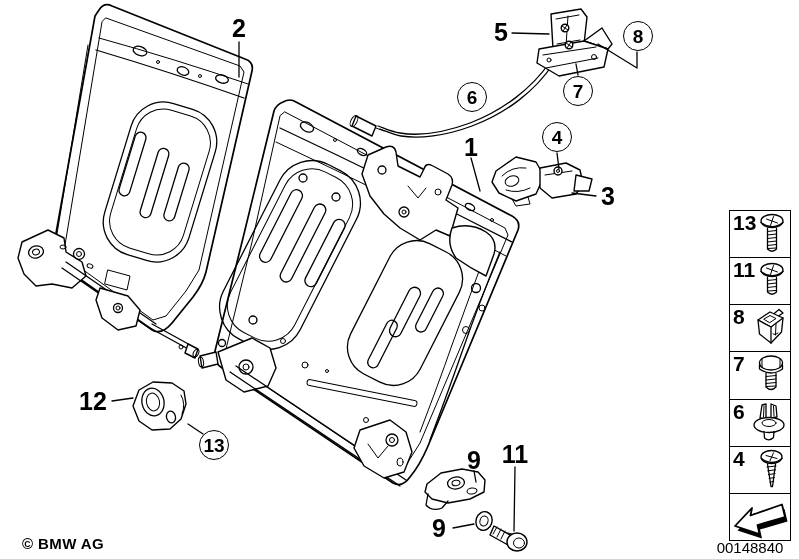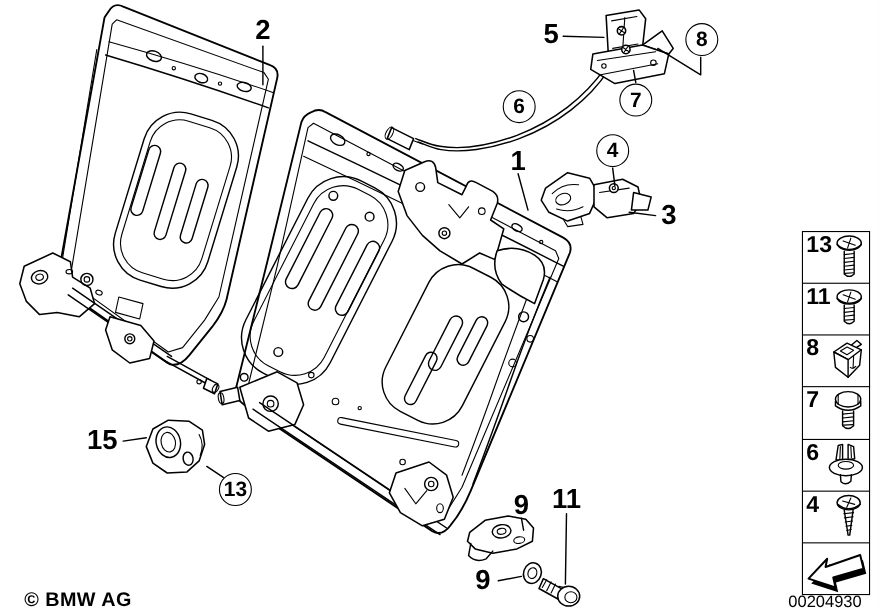--- a/index.html
+++ b/index.html
@@ -18,21 +18,21 @@
   .co.circle{width:30px;height:30px;border:1.8px solid #000;border-radius:50%;background:#fff;
       font-size:19px;display:flex;align-items:center;justify-content:center;box-sizing:border-box;}
   
   .sidebar{position:absolute;left:729px;top:210px;width:62px;height:331px;background:#fff;
       border:1.6px solid #000;box-sizing:border-box;display:flex;flex-direction:column;}
   .srow{position:relative;flex:1;border-bottom:1.2px solid #000;}
   .srow:last-child{border-bottom:none;}
   .snum{position:absolute;left:3px;top:1px;font-size:21px;font-weight:bold;line-height:1;}
   .sicon{position:absolute;right:1px;top:50%;transform:translateY(-50%);}
   .aicon{position:absolute;left:50%;top:50%;transform:translate(-50%,-50%);}
-  .copyright{position:absolute;left:22px;top:535px;font-size:18px;font-weight:bold;
+  .copyright{position:absolute;left:22px;top:535px;font-size:15px;font-weight:bold;
       letter-spacing:.4px;}
   .docnum{position:absolute;left:706px;top:539px;width:88px;text-align:center;font-size:15px;}
 </style>
 </head>
 <body>
 
 <div class="stage">
 
   <svg class="art" width="799" height="559" viewBox="0 0 799 559">
 
@@ -229,21 +229,21 @@
       <span>6</span>
     </div>
   <div class="co circle" style="left:578px;top:91px">
       <span>7</span>
     </div>
   <div class="co circle" style="left:557px;top:137px">
       <span>4</span>
     </div>
   <div class="co plain" style="left:471px;top:147px">1</div>
   <div class="co plain" style="left:608px;top:196px">3</div>
-  <div class="co plain" style="left:93px;top:401px">15</div>
+  <div class="co plain" style="left:93px;top:401px">12</div>
   <div class="co circle" style="left:214px;top:445px">
       <span>13</span>
     </div>
   <div class="co plain" style="left:474px;top:460px">9</div>
   <div class="co plain" style="left:515px;top:454px">11</div>
   <div class="co plain" style="left:439px;top:528px">9</div>
 
   <div class="sidebar">
 
     <div class="srow">
@@ -328,15 +328,15 @@
 
     <div class="srow">
       <svg class="aicon" width="58" height="44" viewBox="0 0 58 44">
         <polygon points="4,31 21,13 19.5,20.5 51,9.5 54,22 26.5,30 28.5,39" transform="translate(2.5,4.5)" fill="#000"></polygon>
         <polygon points="4,31 21,13 19.5,20.5 51,9.5 54,22 26.5,30 28.5,39" fill="#fff" stroke="#000" stroke-width="1.8" stroke-linejoin="round"></polygon>
       </svg>
     </div>
   </div>
 
   <div class="copyright">© BMW AG</div>
-  <div class="docnum">00204930</div>
+  <div class="docnum">00148840</div>
 
 </div>
 
 </body></html>

